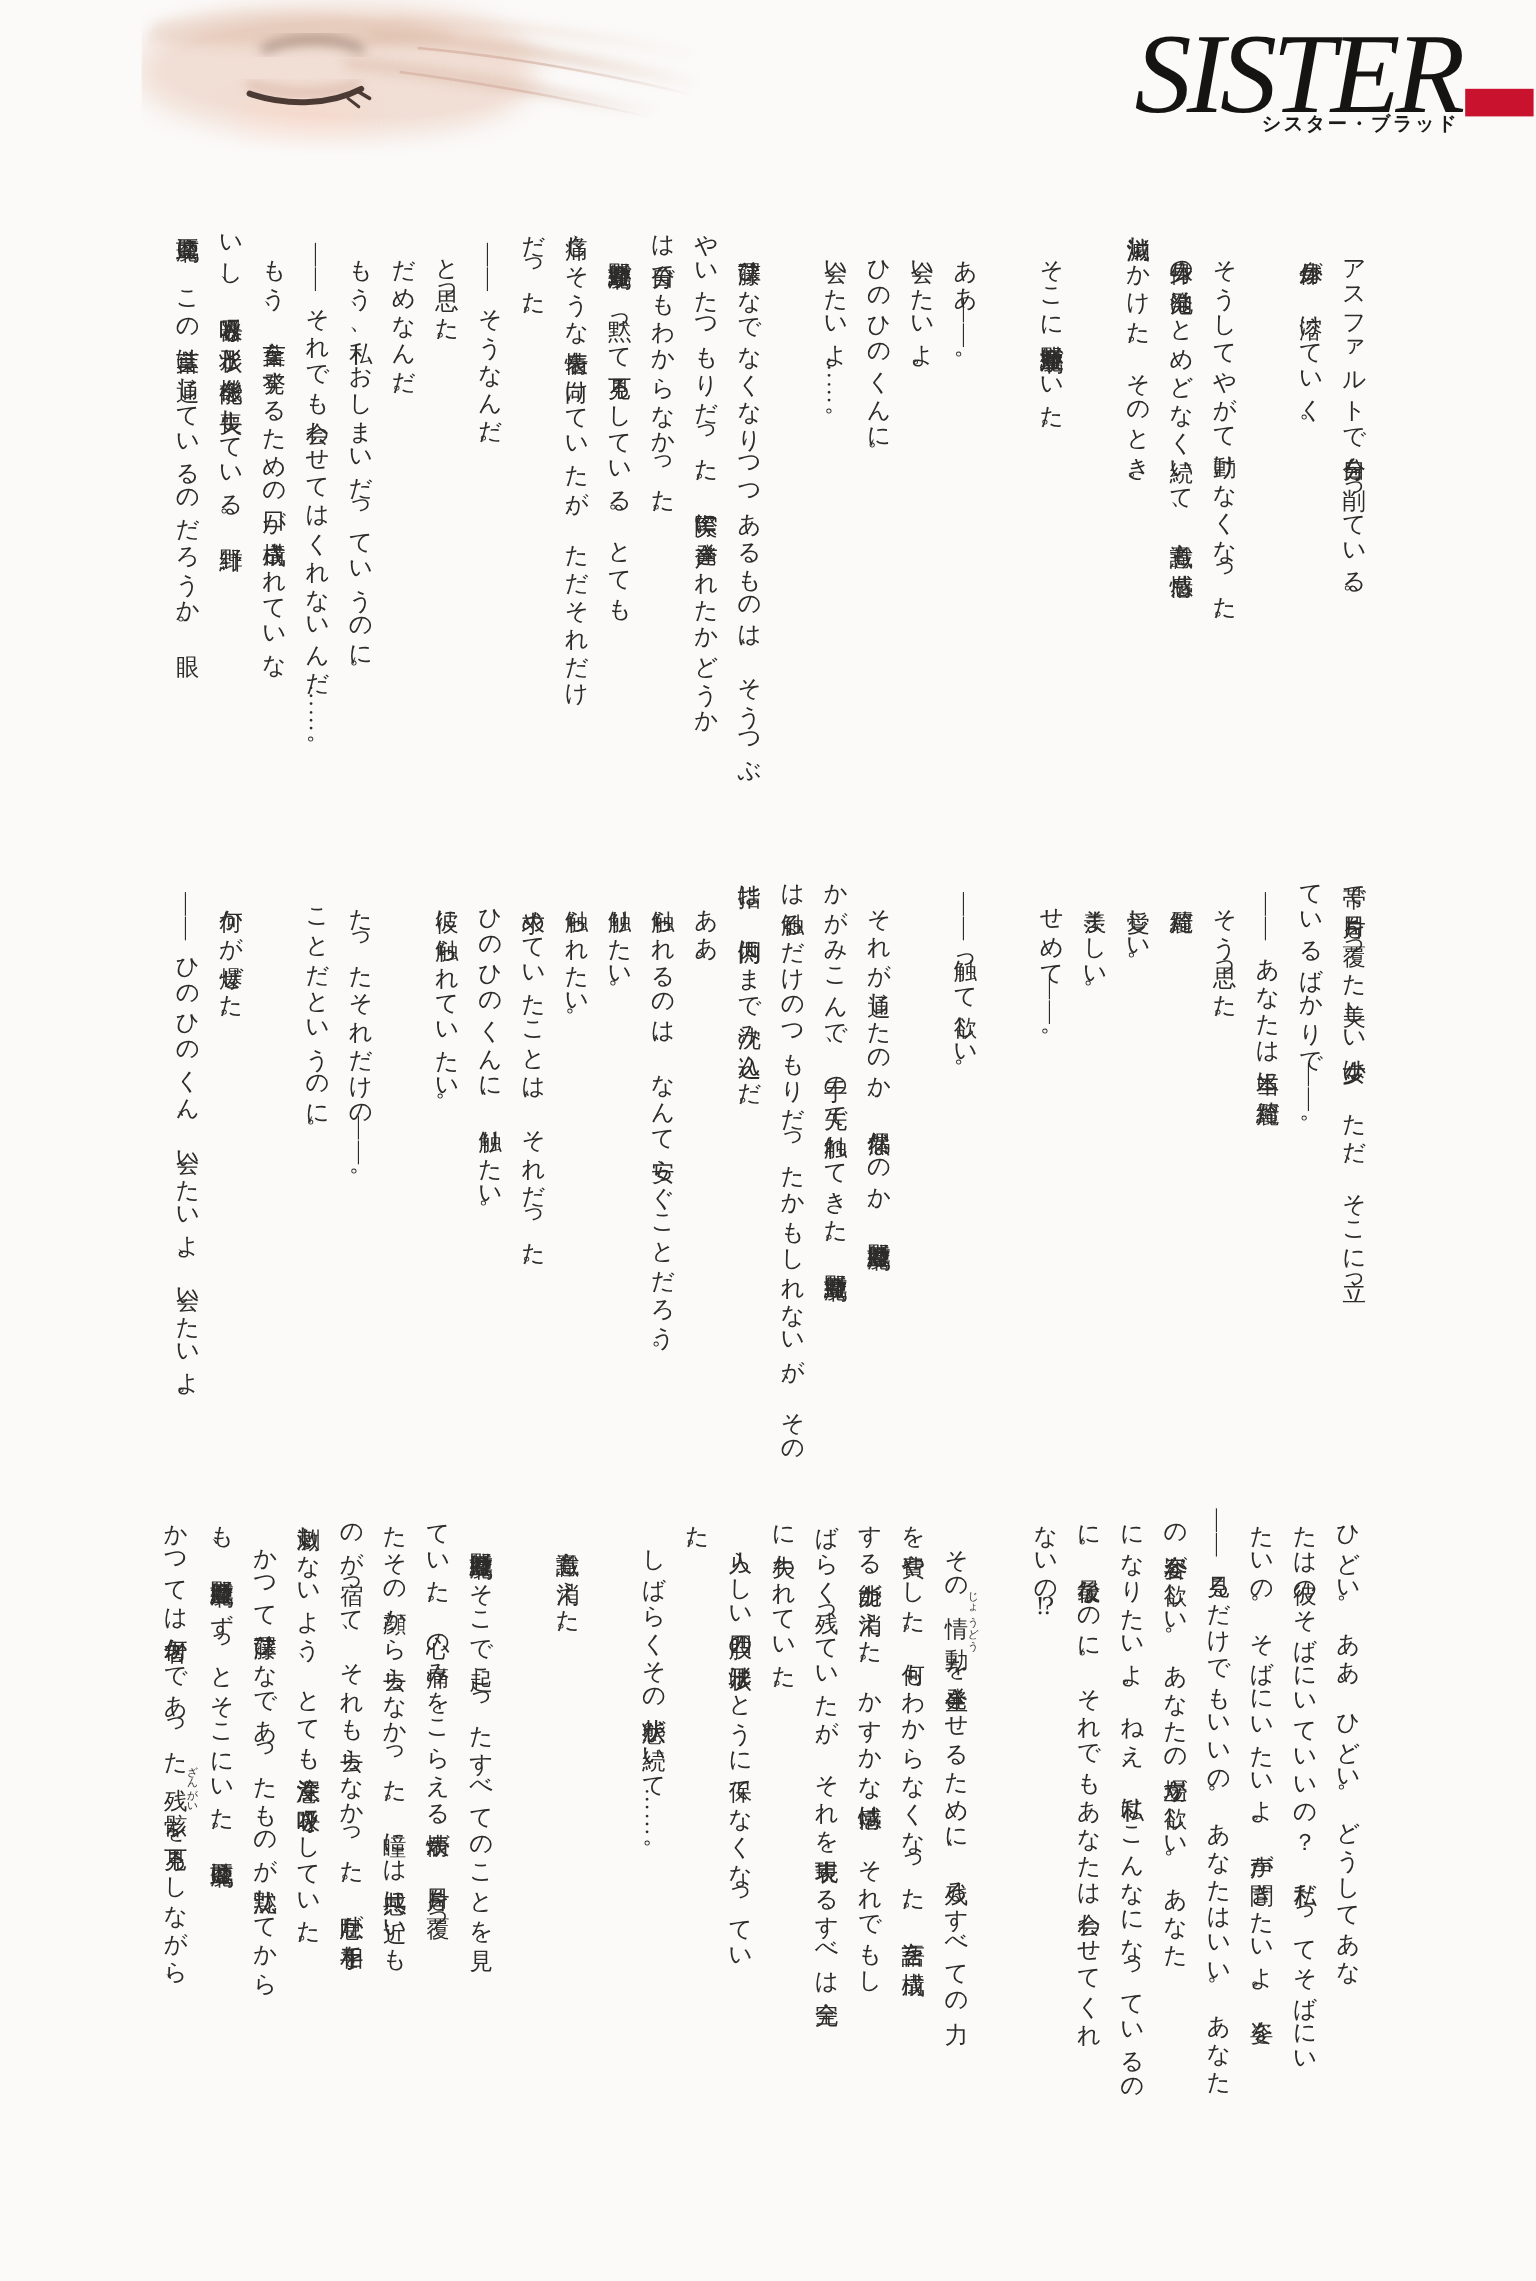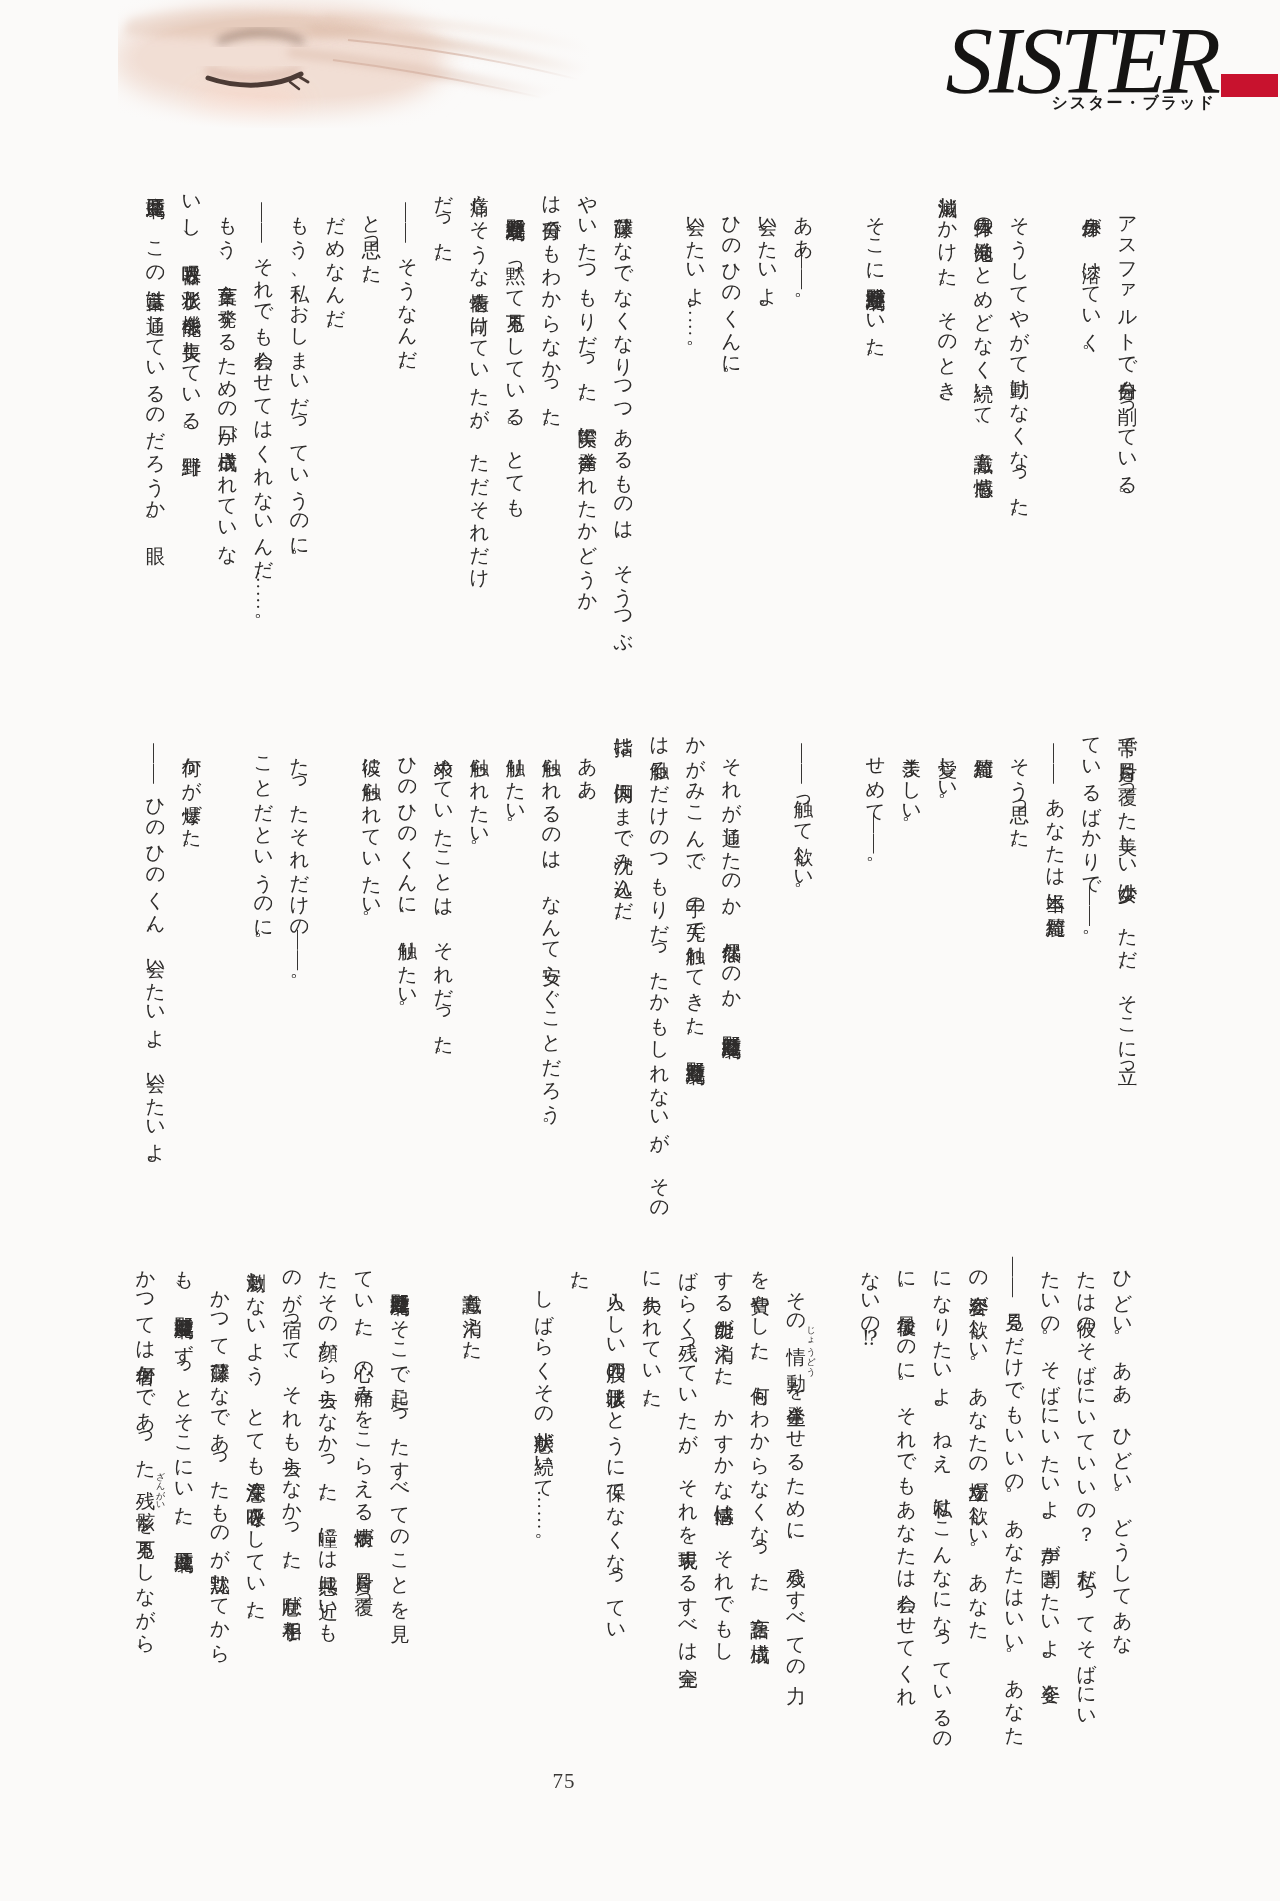--- a/index.html
+++ b/index.html
@@ -158,15 +158,14 @@
       <p style="color: rgb(46, 44, 43);">　緋野魔璃亜はそこで起こったすべてのことを見</p>
       <p style="color: rgb(46, 44, 43);">ていた。心の痛みをこらえる表情が、片目を覆っ</p>
       <p style="color: rgb(46, 44, 43);">たその顔から去らなかった。瞳には共感に近いも</p>
       <p style="color: rgb(46, 44, 43);">のが宿って、それも去らなかった。吐息が相手を</p>
       <p style="color: rgb(46, 44, 43);">刺激しないよう、とても注意深く呼吸をしていた。</p>
       <p style="color: rgb(46, 44, 43);">　かつて藤澤ひなであったものが沈黙してから</p>
       <p style="color: rgb(46, 44, 43);">も、緋野魔璃亜はずっとそこにいた。魔璃亜は、</p>
       <p style="color: rgb(46, 44, 43);">かつては何者かであった<ruby>残骸<rt>ざんがい</rt></ruby>を見下ろしながら、</p>
     </div>
 
-  <div class="pagenum">75</div>
 
 </div>
 
 </body></html>

